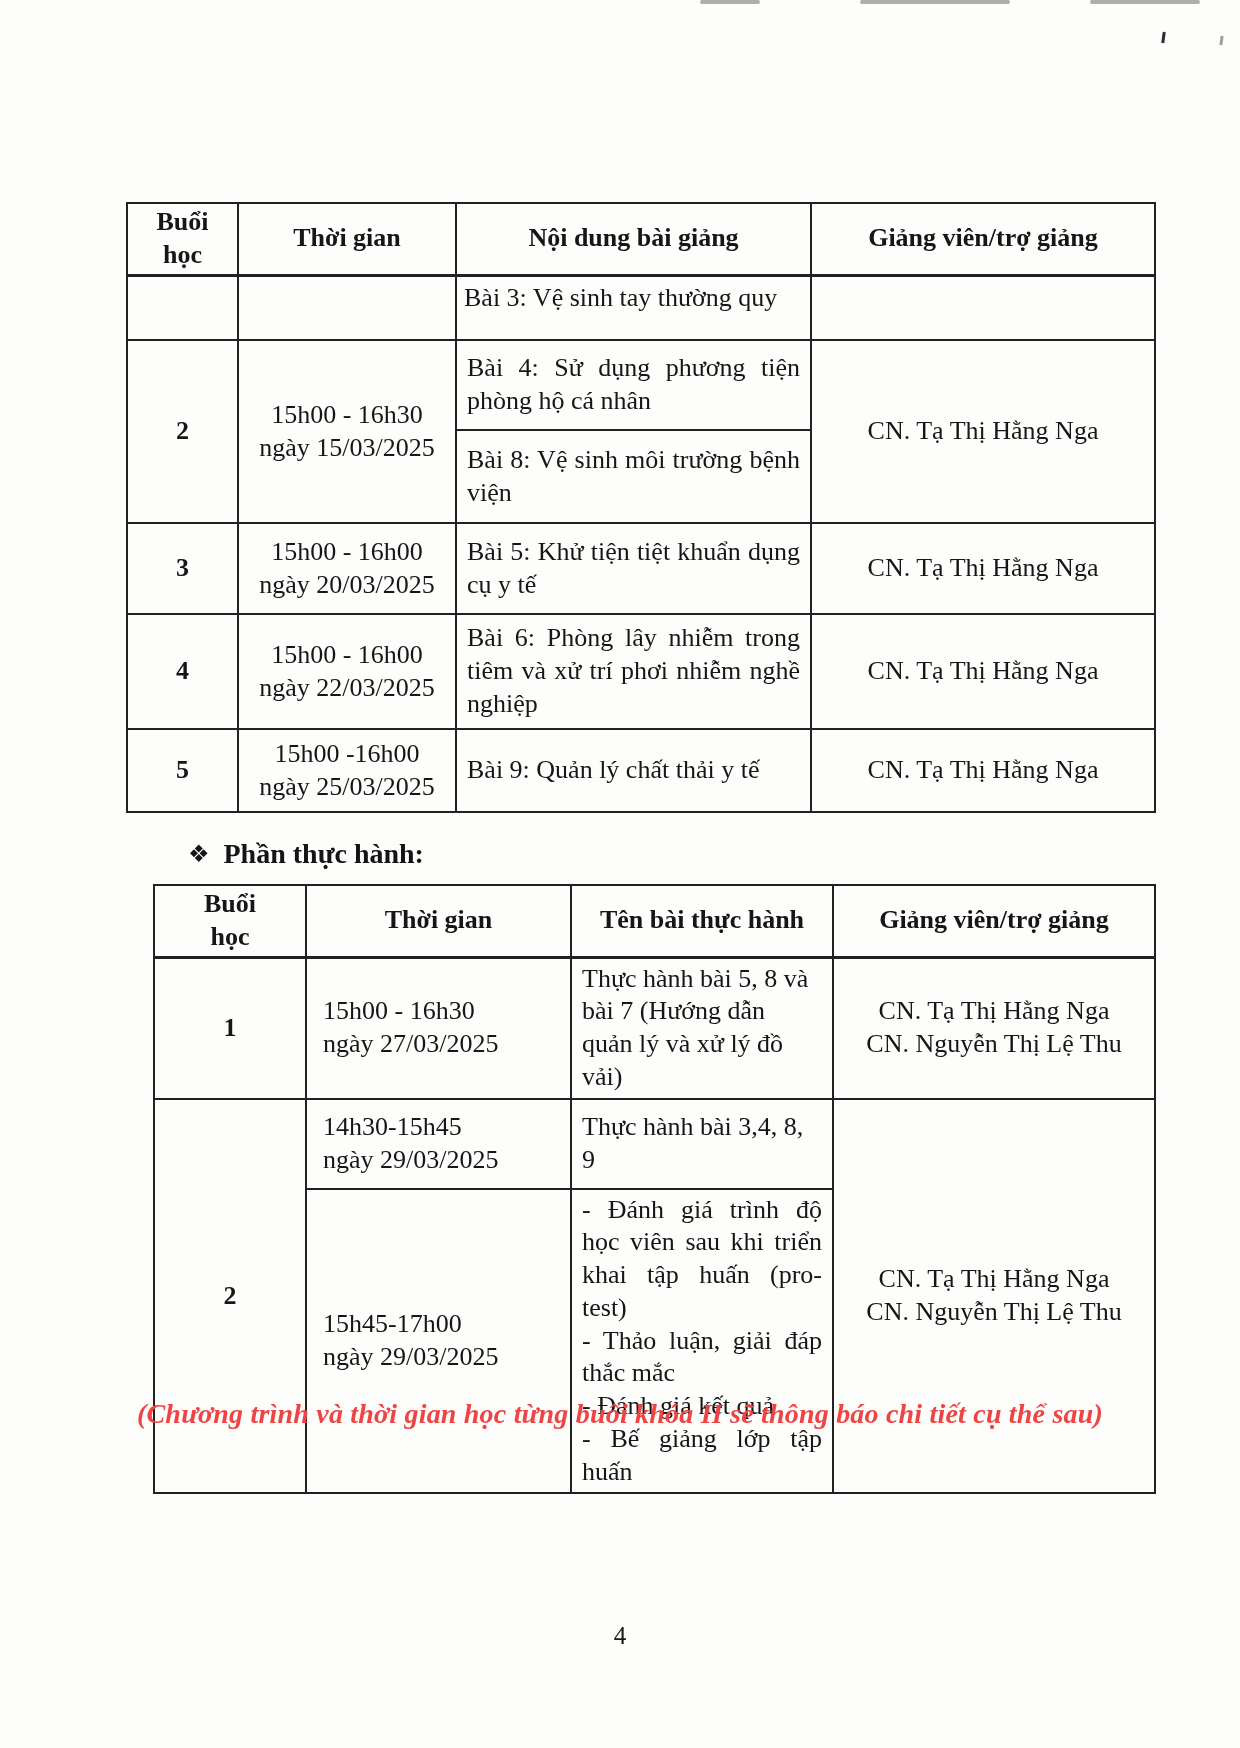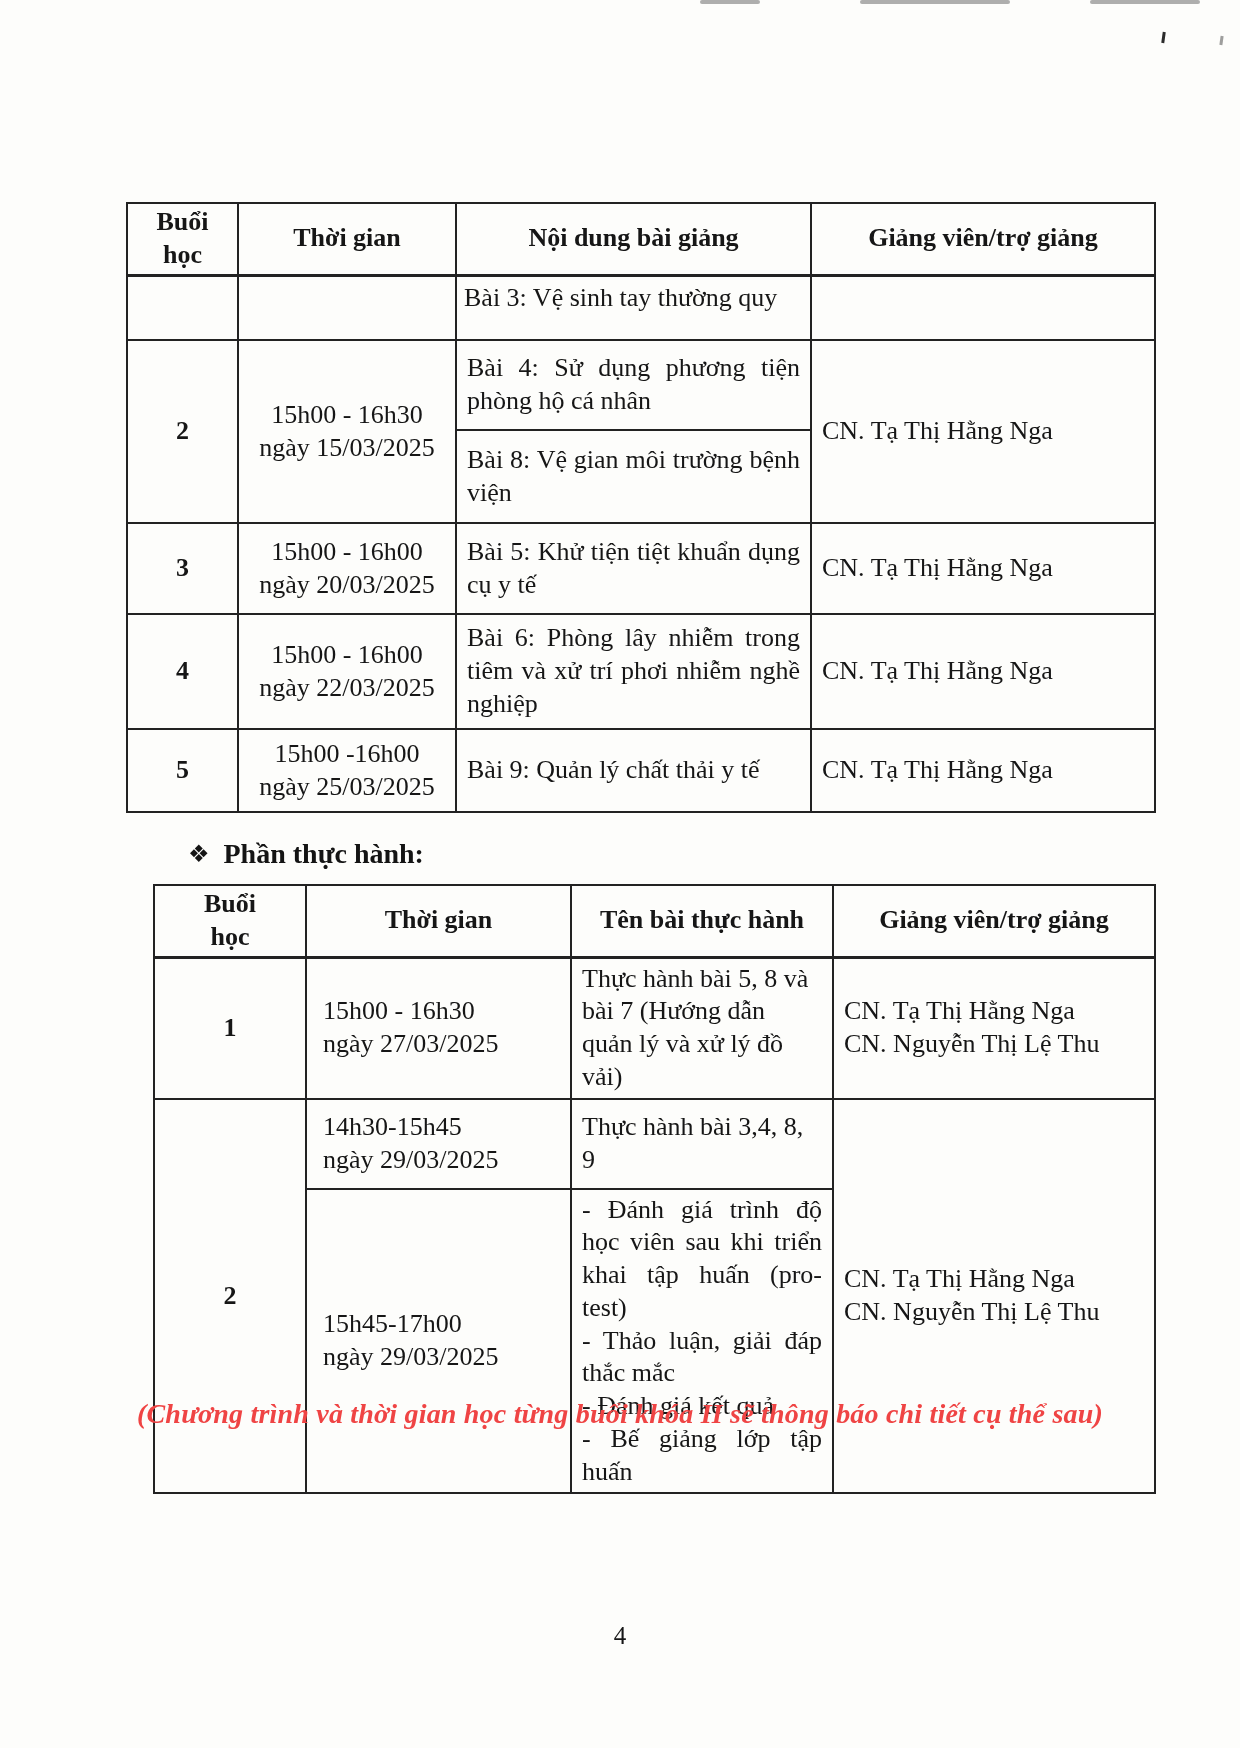--- a/index.html
+++ b/index.html
@@ -29,21 +29,21 @@
     padding:2px 6px;
   }
   .pre { white-space:pre-line; }
   .session { text-align:center; font-weight:bold; }
   .time { text-align:center; }
   .time2 { text-align:left; padding-left:16px; }
   .content { text-align:left; }
   .just { text-align:justify; text-align-last:left; }
   .top { vertical-align:top; padding-top:5px;padding-left:7px; }
   .nowrap { white-space:nowrap; }
-  .instructor { }
+  .instructor { text-align:center; }
   .practice-heading {
     position:absolute; left:148px; top:838px;
     font-size:28px; font-weight:bold; color:#141414;margin-left:40px;
   }
   .practice-heading .bullet {
     font-family:"DejaVu Sans",sans-serif;
     font-size:24px; margin-right:14px; position:relative; top:-1px;
   }
   .footer-note {
     position:absolute; left:0; top:1398px; width:1240px;
@@ -92,21 +92,21 @@
       <td></td>
     </tr>
     <tr style="height:90px">
       <td class="session" rowspan="2">2</td>
       <td class="time pre" rowspan="2">15h00 - 16h30
 ngày 15/03/2025</td>
       <td class="content just">Bài 4: Sử dụng phương tiện phòng hộ cá nhân</td>
       <td class="instructor" rowspan="2">CN. Tạ Thị Hằng Nga</td>
     </tr>
     <tr style="height:93px">
-      <td class="content just">Bài 8: Vệ gian môi trường bệnh viện</td>
+      <td class="content just">Bài 8: Vệ sinh môi trường bệnh viện</td>
     </tr>
     <tr style="height:91px">
       <td class="session">3</td>
       <td class="time pre">15h00 - 16h00
 ngày 20/03/2025</td>
       <td class="content just">Bài 5: Khử tiện tiệt khuẩn dụng cụ y tế</td>
       <td class="instructor">CN. Tạ Thị Hằng Nga</td>
     </tr>
     <tr style="height:115px">
       <td class="session">4</td>

